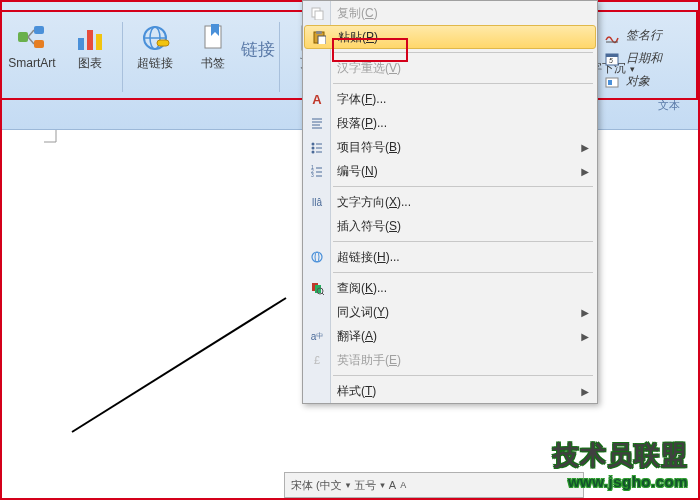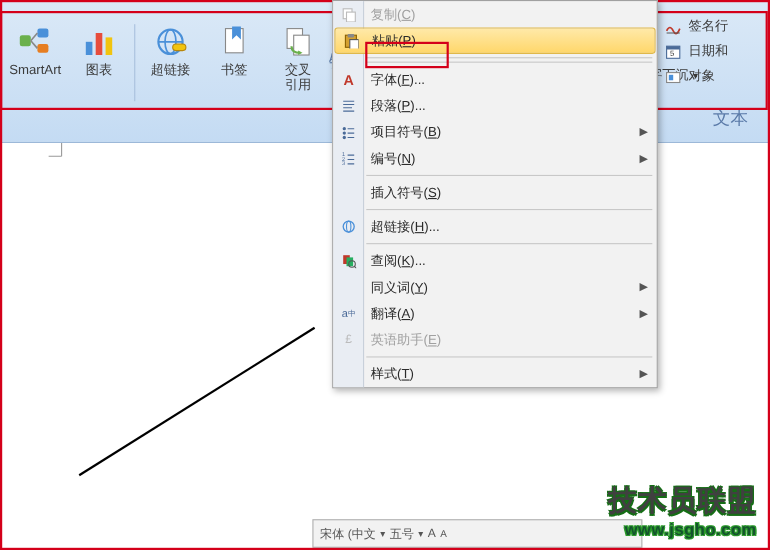--- a/index.html
+++ b/index.html
@@ -11,24 +11,24 @@
 .ribbon { position: absolute; top: 0; left: 0; right: 0; height: 130px; background: linear-gradient(#dbe9f7, #c4dbf3); border-bottom: 1px solid #9cb8d8; }
 .ribbon-row { display: flex; align-items: flex-start; padding: 18px 4px 0 4px; gap: 2px; }
 .rib-group { display: flex; flex-direction: row; align-items: center; }
 .rib-btns { display: flex; gap: 2px; }
 .rib-btn { display: flex; flex-direction: column; align-items: center; width: 56px; padding: 4px 2px; cursor: pointer; border-radius: 3px; }
 .rib-btn .ico { width: 32px; height: 32px; display: flex; align-items: center; justify-content: center; }
 .rib-btn .lbl { font-size: 12px; color: #3b3b3b; margin-top: 2px; text-align: left; line-height: 14px; }
 .rib-grouplabel { font-size: 17px; color: #5a7aa8; margin-top: 6px; text-align: center; width: 100%; border-top: 0; }
 .sep { width: 1px; background: #a8c0dc; height: 70px; margin: 4px 2px 0 2px; }
 
-.right-panel { position: absolute; top: 12px; right: 6px; width: 90px; }
+.right-panel { position: absolute; top: 24px; right: 6px; width: 90px; font-style: italic; }
 .right-item { display: flex; align-items: center; font-size: 12px; color: #3b3b3b; padding: 3px 0; gap: 6px; }
 .right-icon { width: 16px; height: 16px; display: flex; align-items: center; justify-content: center; }
-.right-label { position: absolute; top: 98px; right: 20px; font-size: 16px; color: #5a7aa8; margin-left: 11px; }
+.right-label { position: absolute; top: 98px; right: 20px; font-size: 11px; color: #5a7aa8; margin-left: 11px; }
 
 .mid-extra { position: absolute; top: 60px; left: 560px; font-size: 12px; color: #3b3b3b; display: flex; align-items: center; gap: 4px; }
 .mid-extra .dropcap-box { width: 14px; height: 14px; border: 1px solid #6a8ab8; display: inline-flex; align-items: center; justify-content: center; font-size: 10px; color: #4a6a98; }
 
 .doc-area { position: absolute; top: 130px; left: 0; right: 0; bottom: 0; background: #fff; }
 .page-corner { position: absolute; top: 130px; left: 44px; }
 .line-shape { position: absolute; top: 290px; left: 64px; width: 230px; height: 150px; }
 
 .ctx-menu { position: absolute; top: 0; left: 302px; width: 296px; background: #f2f2f2; border: 1px solid #a0a0a0; box-shadow: 2px 2px 6px rgba(0,0,0,.3); z-index: 10; }
 .ctx-iconcol { position: absolute; left: 0; top: 0; bottom: 0; width: 28px; background: #e9edf3; border-right: 1px solid #c8d0da; }
@@ -92,32 +92,20 @@
         </div>
         <div class="rib-btn">
           <span class="ico">
             <svg width="32" height="32">
                 <rect x="8" y="4" width="16" height="22" fill="#fff" stroke="#888" stroke-width="1"></rect>
                 <path d="M14 2 L14 14 L18 10 L22 14 L22 2 Z" fill="#4a90d9"></path>
               </svg>
           </span>
           <span class="lbl">书签</span>
         </div>
-        <div class="rib-btn">
-          <span class="ico">
-            <svg width="32" height="32">
-                <rect x="6" y="4" width="14" height="18" fill="#fff" stroke="#888"></rect>
-                <rect x="12" y="10" width="14" height="18" fill="#fff" stroke="#888"></rect>
-                <path d="M10 20 Q10 26 18 26" fill="none" stroke="#6ab04c" stroke-width="2"></path>
-                <path d="M16 24 L20 26 L16 28 Z" fill="#6ab04c"></path>
-              </svg>
-          </span>
-          <span class="lbl" style="white-space:pre-line">交叉
-引用</span>
-        </div>
       </div>
       <div class="rib-grouplabel">链接</div>
     </div>
     <div class="sep"></div>
     <div class="rib-btn">
       <span class="ico">
         <svg width="32" height="32">
             <rect x="6" y="4" width="20" height="24" fill="#fff" stroke="#888"></rect>
             <rect x="6" y="4" width="20" height="6" fill="#cfe2f3"></rect>
             <line x1="9" y1="14" x2="23" y2="14" stroke="#bbb"></line>
@@ -193,20 +181,23 @@
     <span class="mi">
         <svg width="14" height="14">
           <rect x="2" y="2" width="10" height="11" fill="#d4a030" stroke="#8a6000"></rect>
           <rect x="4" y="1" width="6" height="3" fill="#888" rx="1"></rect>
           <rect x="6" y="6" width="8" height="9" fill="#fff" stroke="#555"></rect>
         </svg>
       </span>
     <span>粘贴(<span class="u">P</span>)</span>
   </div>
   <div class="ctx-sep"></div>
+  <div class="ctx-item disabled">
+    <span>汉字重选(<span class="u">V</span>)</span>
+  </div>
   <div class="ctx-sep"></div>
   <div class="ctx-item">
     <span class="mi" style="color:#c0392b;font-weight:bold;font-size:13px">A</span>
     <span>字体(<span class="u">F</span>)...</span>
   </div>
   <div class="ctx-item">
     <span class="mi">
         <svg width="14" height="14">
           <line x1="2" y1="3" x2="12" y2="3" stroke="#4a6a98"></line>
           <line x1="2" y1="6" x2="12" y2="6" stroke="#4a6a98"></line>
@@ -238,20 +229,28 @@
           <text x="1" y="9" font-size="5" fill="#4a6a98">2</text>
           <line x1="6" y1="8" x2="12" y2="8" stroke="#4a6a98"></line>
           <text x="1" y="13" font-size="5" fill="#4a6a98">3</text>
           <line x1="6" y1="12" x2="12" y2="12" stroke="#4a6a98"></line>
         </svg>
       </span>
     <span>编号(<span class="u">N</span>)</span>
     <span class="arrow">▶</span>
   </div>
   <div class="ctx-sep"></div>
+  <div class="ctx-item">
+    <span class="mi">
+        <svg width="14" height="14">
+          <text x="2" y="11" font-size="10" fill="#4a6a98">llâ</text>
+        </svg>
+      </span>
+    <span>文字方向(<span class="u">X</span>)...</span>
+  </div>
   <div class="ctx-item">
     <span>插入符号(<span class="u">S</span>)</span>
   </div>
   <div class="ctx-sep"></div>
   <div class="ctx-item">
     <span class="mi">
         <svg width="14" height="14">
           <circle cx="7" cy="7" r="5" fill="none" stroke="#4a90d9" stroke-width="1.2"></circle>
           <ellipse cx="7" cy="7" rx="2" ry="5" fill="none" stroke="#4a90d9" stroke-width="1"></ellipse>
         </svg>

